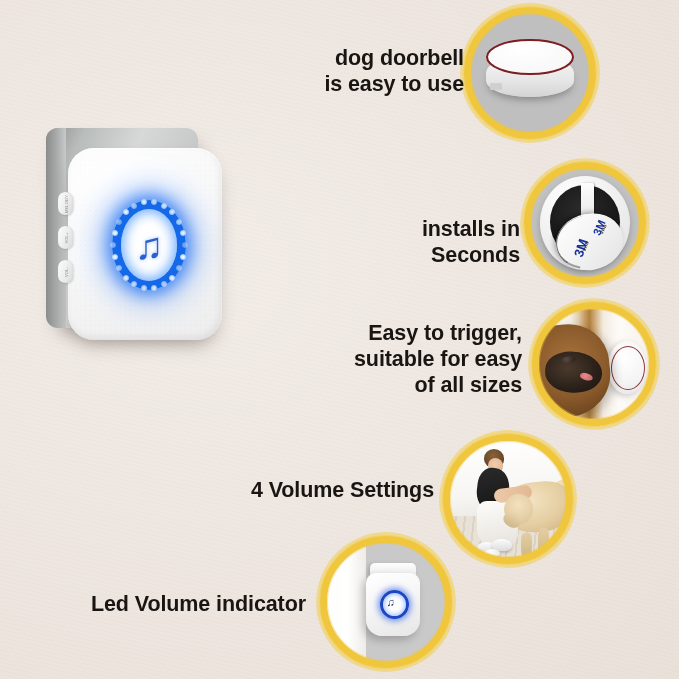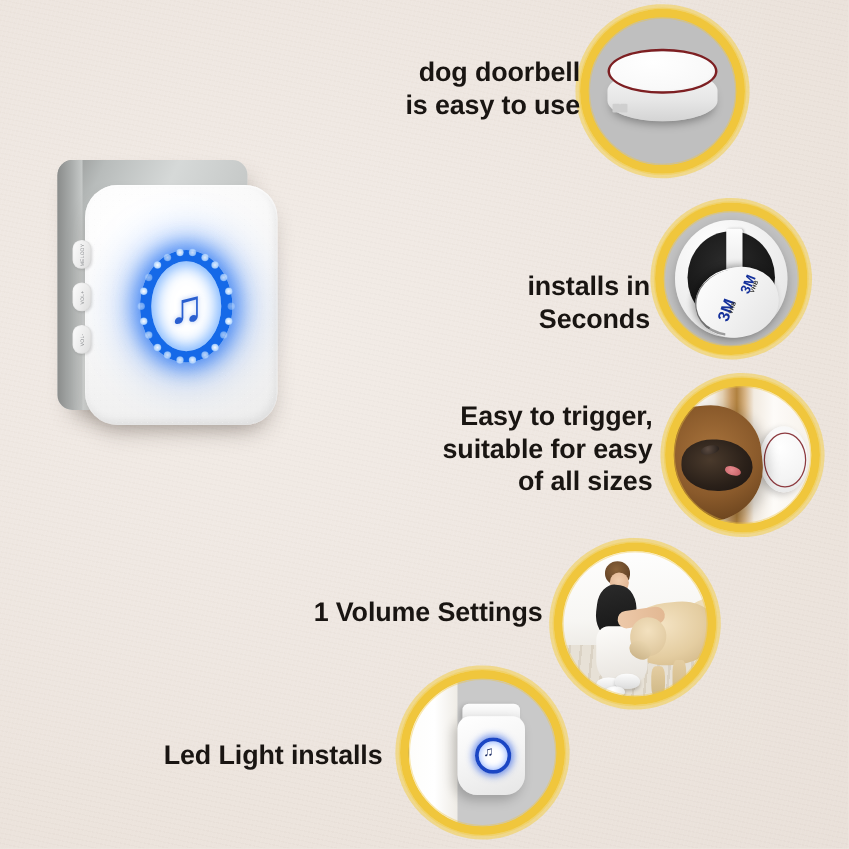--- a/index.html
+++ b/index.html
@@ -553,21 +553,21 @@
         <div class="dog-muzzle">
           <div class="dog-nose"></div>
           <div class="dog-tongue"></div>
         </div>
       </div>
     </div>
     <div class="ring"></div>
     <div class="ring2"></div>
   </div>
 
-  <div class="feature-text ft-right" id="txt4" style="left: 182px; top: 477px; width: 252px; text-align: right;">1 Volume Settings</div>
+  <div class="feature-text ft-right" id="txt4" style="left: 182px; top: 477px; width: 252px; text-align: right;">4 Volume Settings</div>
 
   <div class="bubble" id="bubble4" style="left: 443px; top: 434px; width: 130px; height: 130px;">
     <div class="clip">
       <div class="room"></div>
       <div class="floor"></div>
       <div class="dog-tail"></div>
       <div class="dog-body"></div>
       <div class="dog-leg"></div>
       <div class="dog-leg l2"></div>
       <div class="woman-hair"></div>
@@ -578,21 +578,21 @@
       <div class="dog-head2"></div>
       <div class="dog-snout"></div>
       <div class="shoe"></div>
       <div class="shoe s2"></div>
       <div class="floor-button"></div>
     </div>
     <div class="ring"></div>
     <div class="ring2"></div>
   </div>
 
-  <div class="feature-text ft-right" id="txt5" style="left: 62px; top: 591px; width: 244px; text-align: right;">Led Light installs</div>
+  <div class="feature-text ft-right" id="txt5" style="left: 62px; top: 591px; width: 244px; text-align: right;">Led Volume indicator</div>
 
   <div class="bubble" id="bubble5" style="left: 320px; top: 536px; width: 132px; height: 132px;">
     <div class="clip">
       <div class="wall-strip"></div>
       <div class="plug-cap"></div>
       <div class="plug-body"></div>
       <div class="plug-ring"></div>
       <div class="plug-note">♫</div>
     </div>
     <div class="ring"></div>

